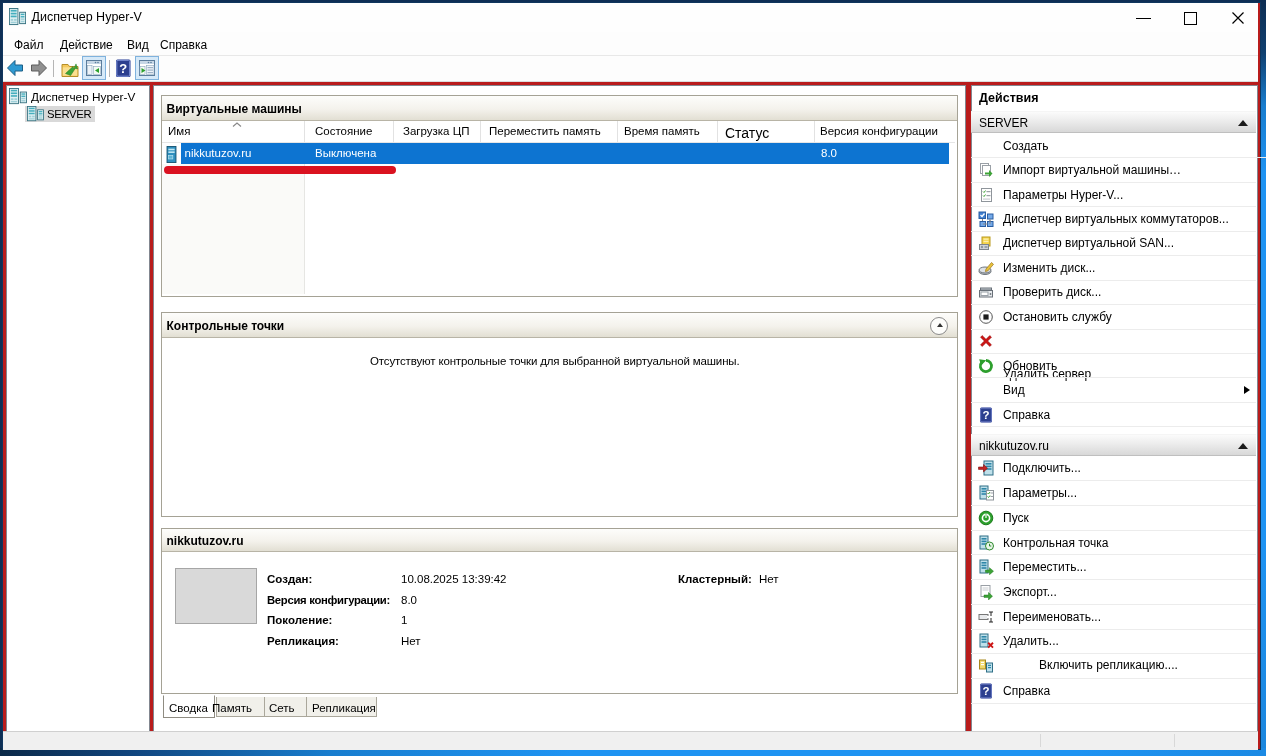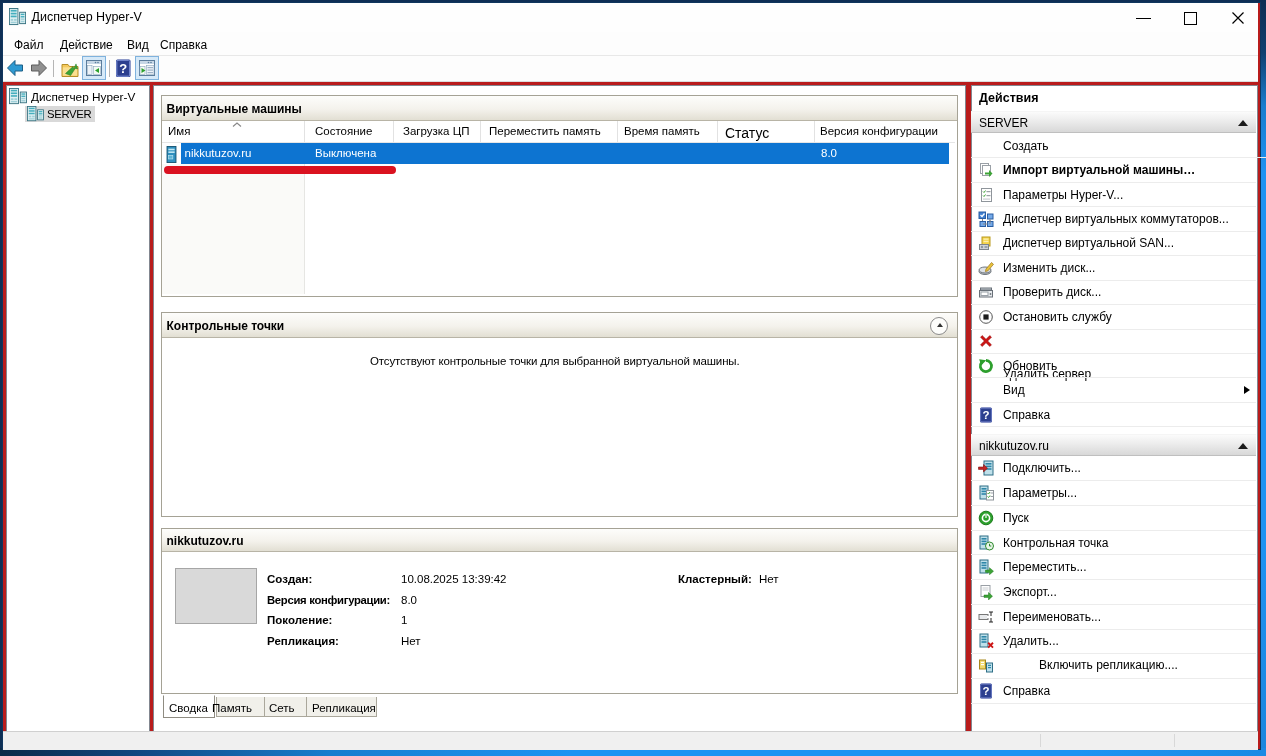--- a/index.html
+++ b/index.html
@@ -202,21 +202,21 @@
 <div class="actrow" style="top:49.0px;height:23.45px;padding-left:47px;">
         <div class="acttxt" style="top:5.7px;">Создать</div>
         <div class="arr" style="top:7.7px;"></div>
       </div>
 <div class="actrow" style="top:73.5px;height:23.45px;">
         <div class="actic" style="top:3.7px;"><svg width="16" height="16" viewBox="0 0 16 16">
             <rect x="2.5" y="1.5" width="8" height="10" fill="#fff" stroke="#9aa0a6"></rect>
             <rect x="4.5" y="3.5" width="8" height="10" fill="#fff" stroke="#9aa0a6"></rect>
             <path d="M8,12 h4 v-2.5 l3.5,3.5 -3.5,3.5 v-2.5 h-4 z" fill="#3da336" transform="translate(-1,-1.5)"></path>
           </svg></div>
-        <div class="acttxt" style="top:5.7px;font-weight:bold;">Импорт виртуальной машины…</div>
+        <div class="acttxt" style="top:5.7px;">Импорт виртуальной машины…</div>
       </div>
 <div class="actrow" style="top:97.9px;height:23.45px;">
         <div class="actic" style="top:3.7px;"><svg width="16" height="16" viewBox="0 0 16 16">
             <rect x="3.5" y="1.5" width="10" height="13" fill="#fff" stroke="#8f959b"></rect>
             <path d="M5,4.5 l1,1 1.5,-2" stroke="#3da336" fill="none"></path>
             <rect x="8.5" y="4" width="4" height="1.2" fill="#9aa0a6"></rect>
             <path d="M5,8.5 l1,1 1.5,-2" stroke="#3da336" fill="none"></path>
             <rect x="8.5" y="8" width="4" height="1.2" fill="#9aa0a6"></rect>
             <rect x="5" y="11.5" width="7" height="1.2" fill="#c9ced2"></rect>
           </svg></div>

